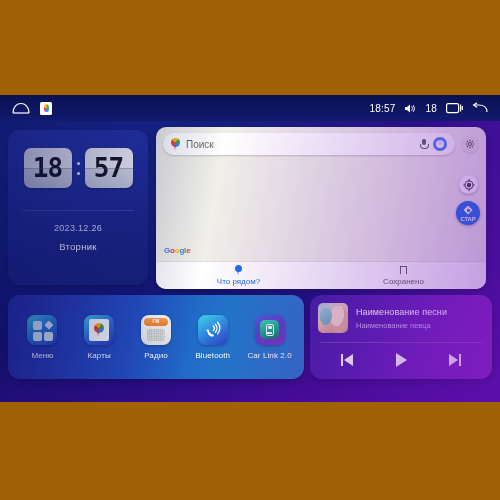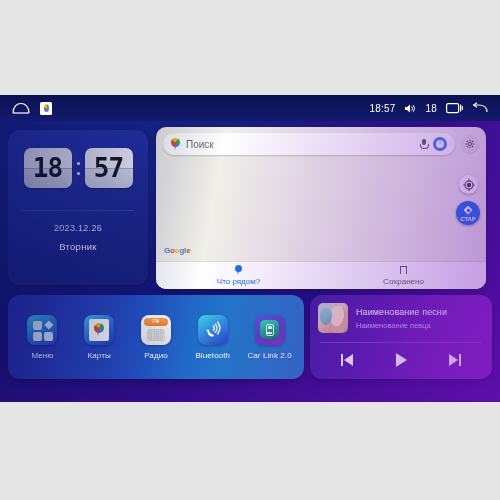--- a/index.html
+++ b/index.html
@@ -2,21 +2,21 @@
 <html><head>
 <meta charset="utf-8">
 <style>
   * { box-sizing: border-box; margin: 0; padding: 0; }
   html, body {
     width: 500px; height: 500px;
     background: #ffffff;
     font-family: "Liberation Sans", sans-serif;
     overflow: hidden;
   }
-  #stage { position: relative; width: 500px; height: 500px; background:#e5e5e5; }
+  #stage { position: relative; width: 500px; height: 500px; background:#a16207; }
 
   
   #screen {
     position: absolute; left: 0; top: 95px;
     width: 500px; height: 307px;
     background:
       radial-gradient(150% 120% at 8% 18%, #1b2a96 0%, #151f7e 28%, #16107a 52%, #3b0b8e 74%, #5b0fa8 100%);
     overflow: hidden;
   }
   #screen::after{

